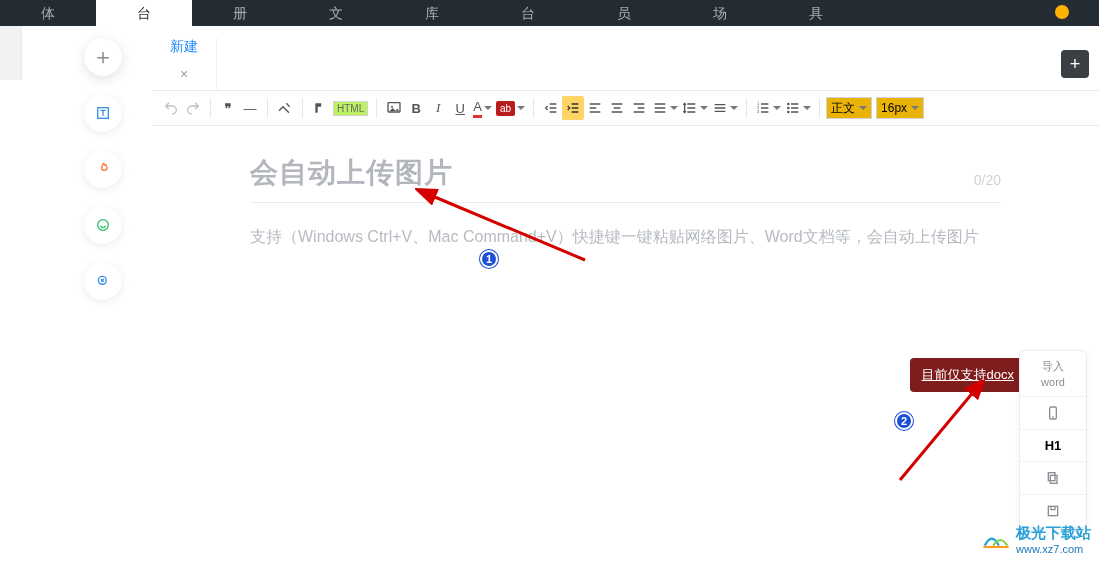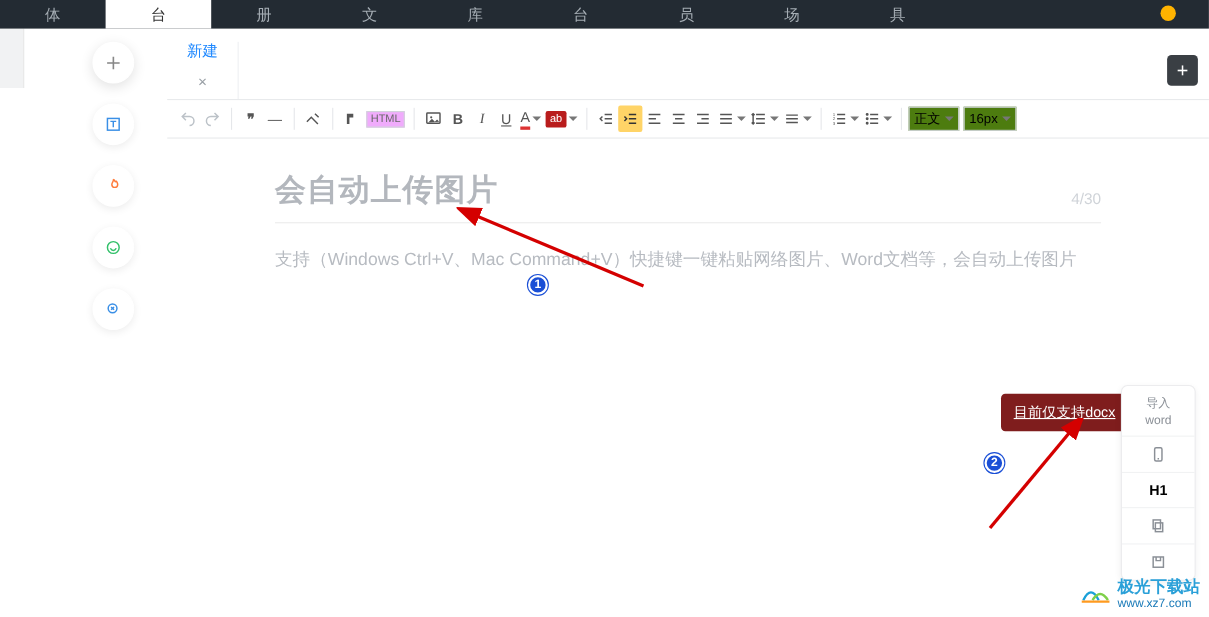--- a/index.html
+++ b/index.html
@@ -30,23 +30,23 @@
   .tab .tclose{color:#9aa0a6;font-size:14px;cursor:pointer;}
   .addtab{position:absolute;right:10px;top:12px;width:28px;height:28px;border-radius:4px;background:#3a3f44;color:#fff;display:flex;align-items:center;justify-content:center;font-size:18px;}
   
   
   .toolbar{height:36px;border-top:1px solid #e8eaec;border-bottom:1px solid #e8eaec;display:flex;align-items:center;padding:0 8px;gap:0;flex-wrap:nowrap;}
   .tbtn{min-width:22px;height:24px;display:flex;align-items:center;justify-content:center;color:#555;font-size:13px;border-radius:2px;padding:0 2px;}
   .tbtn.muted{color:#bcc2c8;}
   .tbtn.active{background:#ffd467;}
   .tbtn.caret::after{content:"";margin-left:2px;border:4px solid transparent;border-top-color:#777;transform:translateY(2px);}
   .sep{width:1px;height:20px;background:#e5e7ea;margin:0 6px;}
-  .tsel{height:22px;border:1px solid #d0d4d9;background:#4d7c0f;font-size:12px;padding:0 4px;display:flex;align-items:center;margin-right:4px;}
+  .tsel{height:22px;border:1px solid #d0d4d9;background:#eab308;font-size:12px;padding:0 4px;display:flex;align-items:center;margin-right:4px;}
   .tsel::after{content:"";margin-left:4px;border:4px solid transparent;border-top-color:#777;transform:translateY(2px);}
-  .htmlchip{border:1px solid #d0d4d9;font-size:10px;padding:1px 3px;color:#666;background:#f0abfc;}
+  .htmlchip{border:1px solid #d0d4d9;font-size:10px;padding:1px 3px;color:#666;background:#bef264;}
   .boxchip{background:#b91c1c;color:#fff;font-size:10px;padding:2px 4px;border-radius:2px;text-align:center;}
   
   
   .content{padding:28px 98px 0 98px;position:relative;}
   .titlewrap{display:flex;align-items:flex-end;border-bottom:1px solid #ececec;padding-bottom:10px;}
   .titleinp{flex:1;color:#b3b7bd;font-size:28px;font-weight:800;letter-spacing:1px;}
   .titlecount{color:#cfd3d8;font-size:14px;margin-left:12px;margin-bottom:4px;}
   .bodyhint{color:#b7bbc1;font-size:16px;line-height:1.8;margin-top:20px;}
   
   
@@ -227,21 +227,21 @@
         </svg>
       </div>
     <div class="sep"></div>
     <div class="tsel">正文</div>
     <div class="tsel">16px</div>
   </div>
 
   <div class="content">
     <div class="titlewrap">
       <div class="titleinp">会自动上传图片</div>
-      <div class="titlecount">4/30</div>
+      <div class="titlecount">0/20</div>
     </div>
     <div class="bodyhint">支持（Windows Ctrl+V、Mac Command+V）快捷键一键粘贴网络图片、Word文档等，会自动上传图片</div>
   </div>
 </div>
 
 <div class="tooltip">目前仅支持docx</div>
 
 <div class="floatbox">
   <div class="fitem">
     <span>导入</span>

